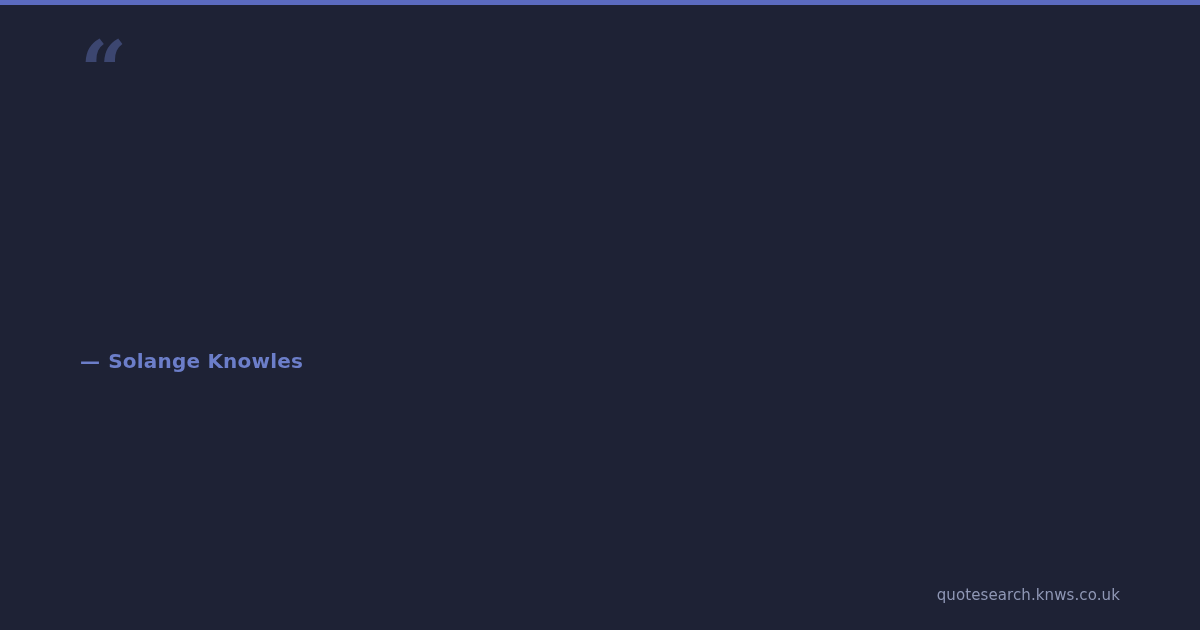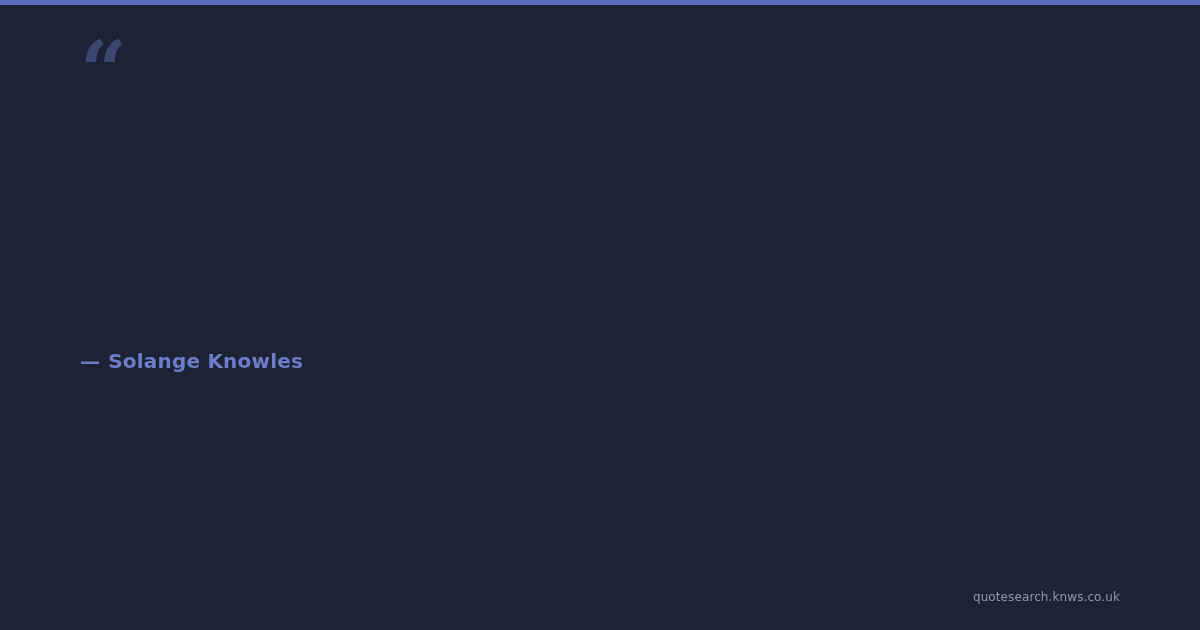--- a/index.html
+++ b/index.html
@@ -60,21 +60,21 @@
     letter-spacing: 0.2px;
     margin-top: 12px;
   }
   .attribution .dash {
     margin-right: 8px;
   }
   .site {
     position: absolute;
     right: 80px;
     bottom: 26px;
-    font-size: 12px;
+    font-size: 15px;
     color: #8f97b5;
     letter-spacing: 0.1px;
   }
 </style>
 </head>
 <body>
 
 <div class="card">
 
   <div class="top-rule"></div>

